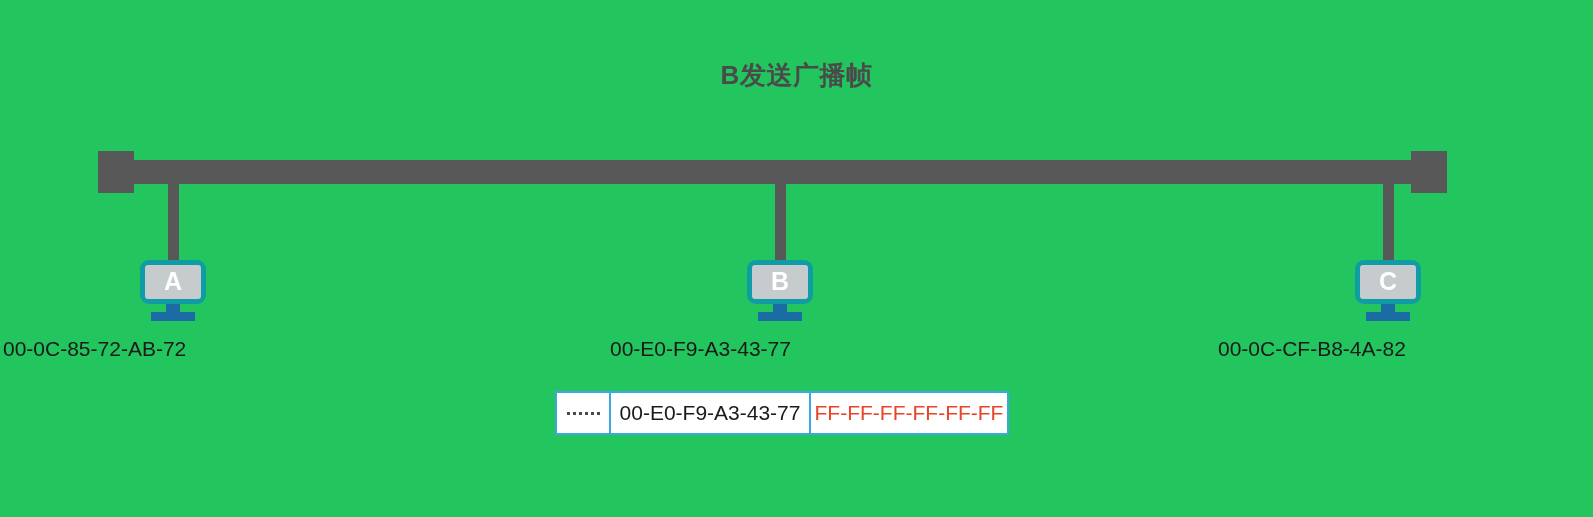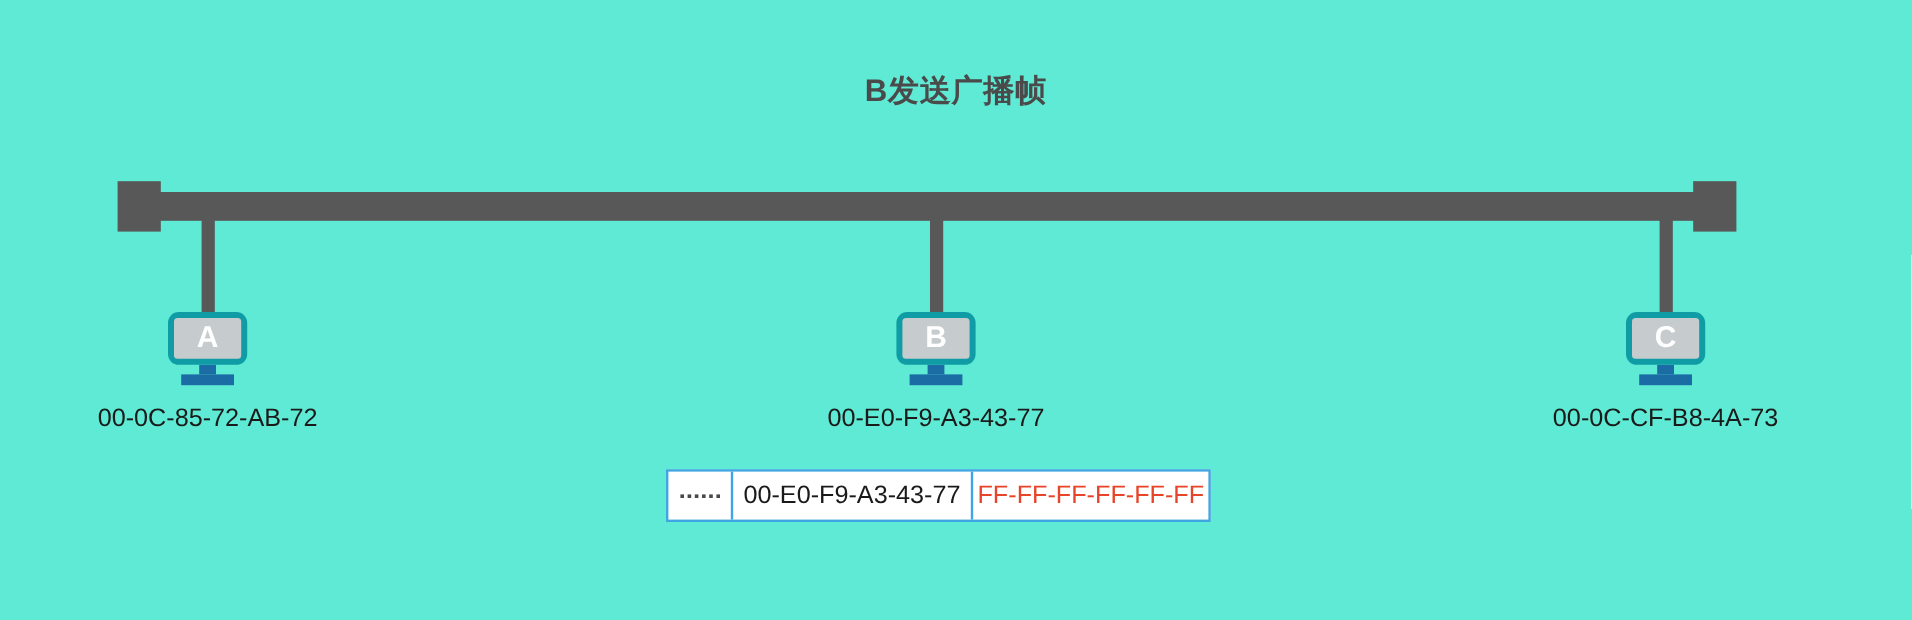--- a/index.html
+++ b/index.html
@@ -9,21 +9,21 @@
     background: #ffffff;
   }
   body {
     font-family: "Liberation Sans", "DejaVu Sans", sans-serif;
     -webkit-font-smoothing: antialiased;
   }
   #canvas {
     position: relative;
     width: 1593px;
     height: 517px;
-    background: #5eead4;
+    background: #22c55e;
     overflow: hidden;
   }
 
   
   .diagram-title {
     position: absolute;
     left: 0;
     top: 62px;
     width: 1593px;
     text-align: center;
@@ -105,21 +105,21 @@
     width: 44px;
     height: 9px;
     margin: 0 auto;
     background: #1b6ba4;
   }
   .mac-label {
     position: absolute;
     top: 337px;
     width: 340px;
     margin-left: -170px;
-    text-align: center;
+    text-align: left;
     font-size: 21px;
     color: #1a1a1a;
     white-space: nowrap;
   }
 
   
   .frame-box {
     position: absolute;
     left: 555px;
     top: 391px;
@@ -198,21 +198,21 @@
   <div class="drop-line" style="left:1383px;"></div>
   <div class="host" style="left:1388px;">
     <div class="monitor">
       <div class="screen">
         <span class="screen-letter">C</span>
       </div>
     </div>
     <div class="neck"></div>
     <div class="base"></div>
   </div>
-  <div class="mac-label" style="left:1388px;">00-0C-CF-B8-4A-73</div>
+  <div class="mac-label" style="left:1388px;">00-0C-CF-B8-4A-82</div>
 
   <div class="frame-box">
     <div class="frame-cell cell-dots">
       <span class="dots-glyph">
         <i></i>
           <i></i>
           <i></i>
           <i></i>
           <i></i>
           <i></i>

